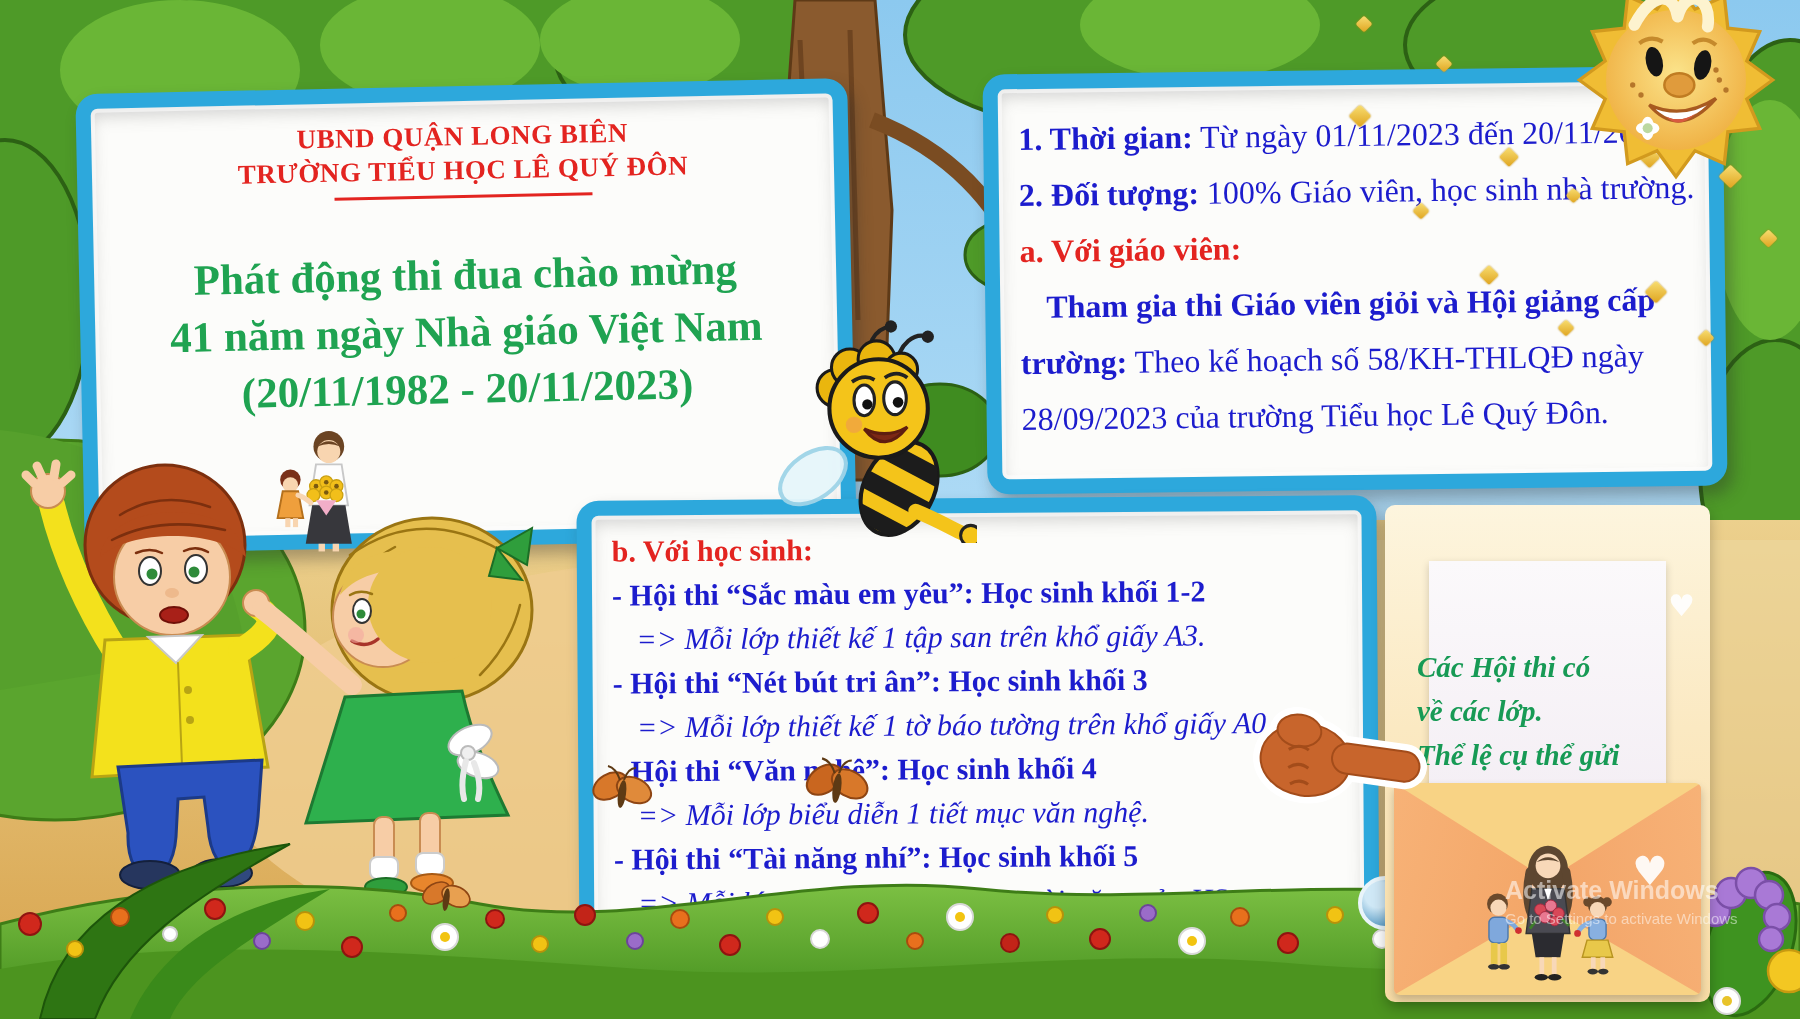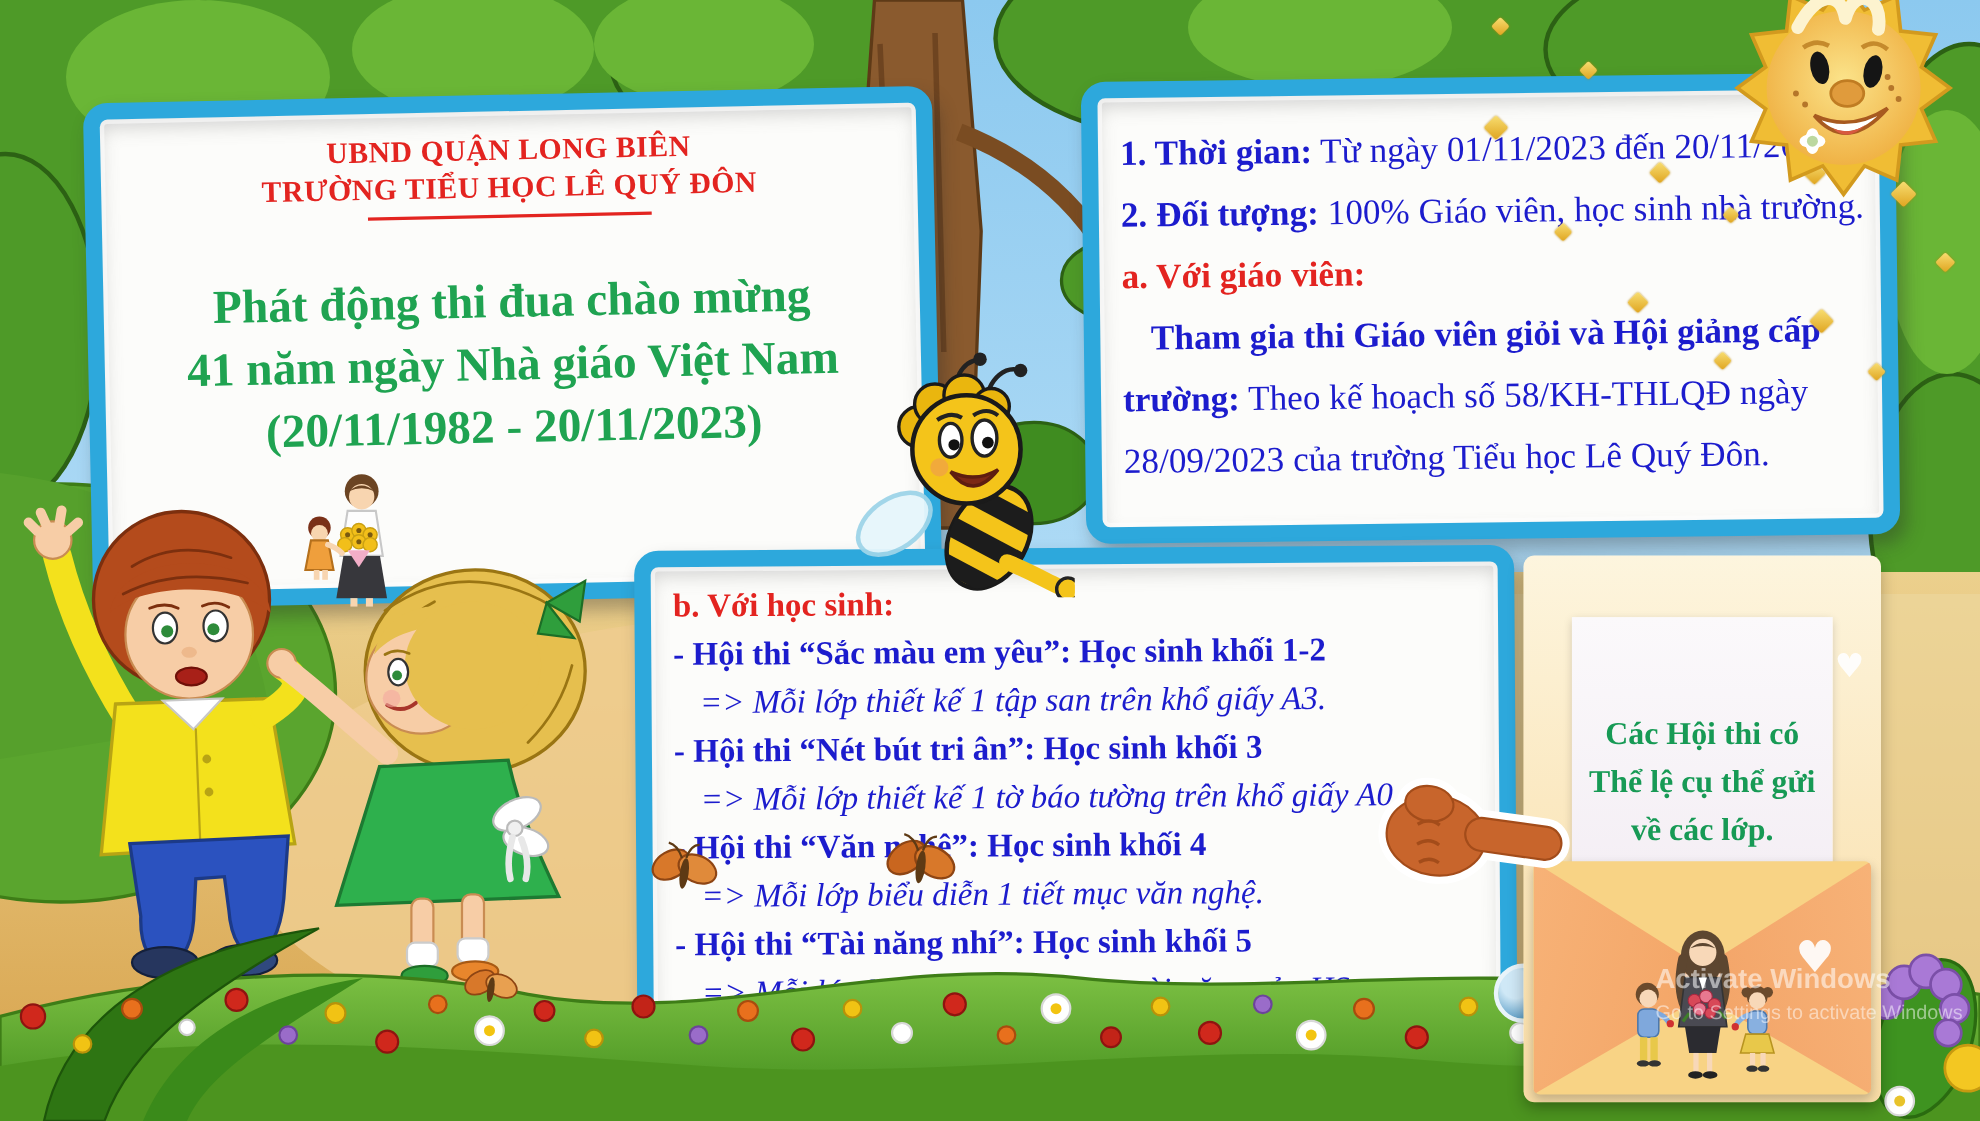--- a/index.html
+++ b/index.html
@@ -31,40 +31,40 @@
   .item-title{font-weight:bold;}
   .item-detail{font-style:italic;padding-left:24px;}
   .item-detail2{font-style:italic;padding-left:74px;}
 
   
   .panel{position:absolute;left:1385px;top:505px;width:325px;height:497px;z-index:5;
          background:linear-gradient(180deg,#fdf5de 0%,#fbe9c2 45%,#f9dda6 100%);
          border-radius:10px;box-shadow:0 6px 14px rgba(0,0,0,.25);}
   .paper{position:absolute;left:44px;top:56px;width:237px;height:410px;
          background:linear-gradient(180deg,#fbf9fb,#efe7f0);box-shadow:0 3px 8px rgba(0,0,0,.18);}
-  .note{position:absolute;left:-12px;right:-12px;top:84px;text-align:center;
-        font-size:29px;line-height:44px;font-weight:bold;color:#179a55;}
+  .note{position:absolute;left:-12px;right:-12px;top:84px;text-align:left;
+        font-size:29px;line-height:44px;font-weight:bold;font-style:italic;color:#179a55;}
   .envelope{position:absolute;left:9px;top:278px;width:307px;height:212px;background:#f8d385;
             border-radius:6px;box-shadow:0 5px 10px rgba(0,0,0,.22);overflow:hidden;}
   .fold{position:absolute;inset:0;}
   .fold-left{background:linear-gradient(105deg,#f7b277,#f09a58);clip-path:polygon(0 0,57% 52%,0 100%);}
   .fold-right{background:linear-gradient(255deg,#f7b277,#ef975a);clip-path:polygon(100% 0,43% 52%,100% 100%);}
   .env-illustration{position:absolute;left:50%;bottom:4px;transform:translateX(-50%);}
 
   .heart{position:absolute;color:#fff;font-family:"DejaVu Sans",sans-serif;z-index:5;opacity:.92;}
   .heart-1{left:1668px;top:588px;font-size:30px;}
   .heart-2{left:1632px;top:848px;font-size:40px;}
   .blue-dot{position:absolute;left:1358px;top:876px;width:54px;height:54px;border-radius:50%;z-index:4;
             background:radial-gradient(circle at 35% 32%,#cfe8f6 0 30%,#6aa7cd 70%,#4d88b0 100%);
             border:4px solid #e9f4fa;}
 
   .watermark{position:absolute;left:1505px;top:876px;z-index:7;
              font-family:"Liberation Sans",sans-serif;color:rgba(255,255,255,.55);}
   .watermark .l1{font-size:25px;font-weight:700;}
-  .watermark .l2{font-size:18px;margin-top:5px;color:rgba(255,255,255,.5);}
+  .watermark .l2{font-size:15px;margin-top:5px;color:rgba(255,255,255,.5);}
 
   
   .bg{position:absolute;left:0;top:0;z-index:0;}
   .sun{position:absolute;left:1562px;top:-20px;z-index:3;}
   .bee{position:absolute;left:772px;top:315px;z-index:3;}
   .kids{position:absolute;left:0;top:445px;z-index:3;}
   .teacher-small{position:absolute;left:246px;top:426px;z-index:2;}
   .meadow{position:absolute;left:0;top:829px;z-index:4;}
   .butterfly{position:absolute;z-index:4;}
   .bf-1{left:588px;top:760px;}
@@ -425,22 +425,22 @@
     <ellipse cx="22" cy="26" rx="18" ry="12" fill="#d8782a" stroke="#8e4513" stroke-width="2" transform="rotate(-30 22 26)"></ellipse>
     <ellipse cx="46" cy="30" rx="18" ry="12" fill="#e8a050" stroke="#8e4513" stroke-width="2" transform="rotate(25 46 30)"></ellipse>
     <ellipse cx="34" cy="34" rx="4" ry="14" fill="#5e3a14" transform="rotate(8 34 34)"></ellipse>
   </svg>
 
   <div class="blue-dot"></div>
   <div class="panel">
     <div class="paper">
       <div class="note">
         <p>Các Hội thi có</p>
+        <p>về các lớp.</p>
         <p>Thể lệ cụ thể gửi</p>
-        <p>về các lớp.</p>
       </div>
     </div>
     <div class="envelope">
       <div class="fold fold-left"></div>
       <div class="fold fold-right"></div>
       <svg class="env-illustration" width="200" height="158" viewBox="0 0 210 165">
         <ellipse cx="105" cy="38" rx="21" ry="25" fill="#5d4630"></ellipse>
         <path d="M86,40 q-6,28 2,46 M124,40 q6,28 -2,46" stroke="#5d4630" stroke-width="9" fill="none" stroke-linecap="round"></path>
         <circle cx="105" cy="34" r="13" fill="#f8d8b8"></circle>
         <path d="M93,30 Q105,20 117,30 Q105,26 93,30 Z" fill="#5d4630"></path>

